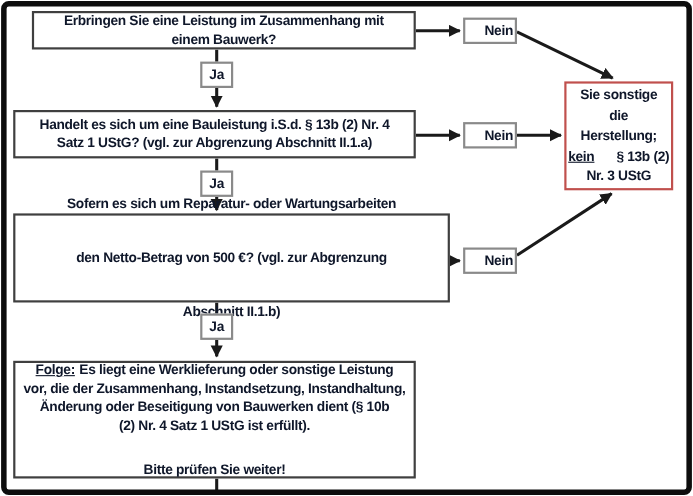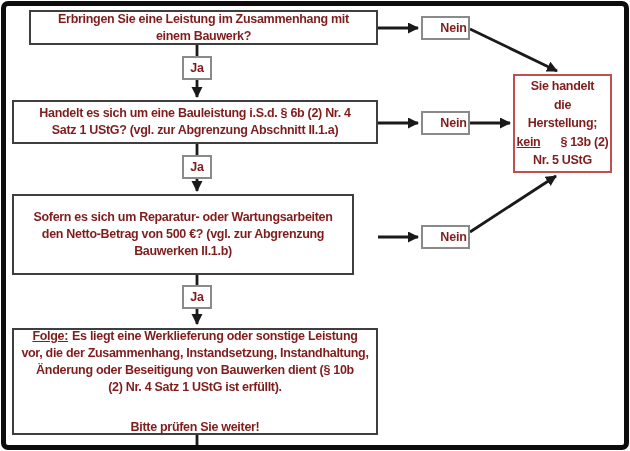--- a/index.html
+++ b/index.html
@@ -1,21 +1,21 @@
 <!DOCTYPE html>
 <html><head>
 <meta charset="utf-8">
 <style>
   html,body{margin:0;padding:0;background:#ffffff;}
   .canvas{
     position:relative;
     width:630px;height:451px;
     background:#ffffff;
     font-family:"Liberation Sans", sans-serif;
-    color:#7f1d1d;
+    color:#0f172a;
     overflow:hidden;
   }
   .frame{
     position:absolute;left:1px;top:1px;right:1px;bottom:1px;
     border:5px solid #0d0d0d;border-radius:7px;
     pointer-events:none;z-index:30;
   }
   .arrows{position:absolute;left:0;top:0;z-index:5;}
   .qbox{
     position:absolute;
@@ -89,32 +89,32 @@
   <div class="qbox" style="left:29px;top:10px;width:349px;height:35px;">
     <div class="ln">Erbringen Sie eine Leistung im Zusammenhang mit</div>
     <div class="ln">einem Bauwerk?</div>
   </div>
 
   <div class="badge ja" style="top:56px;">
     <span>Ja</span>
   </div>
 
   <div class="qbox" style="left:12px;top:100px;width:366px;height:44px;">
-    <div class="ln">Handelt es sich um eine Bauleistung i.S.d. § 6b (2) Nr. 4</div>
+    <div class="ln">Handelt es sich um eine Bauleistung i.S.d. § 13b (2) Nr. 4</div>
     <div class="ln">Satz 1 UStG? (vgl. zur Abgrenzung Abschnitt II.1.a)</div>
   </div>
 
   <div class="badge ja" style="top:155px;">
     <span>Ja</span>
   </div>
 
-  <div class="qbox" style="left:12px;top:194px;width:342px;height:81px;">
+  <div class="qbox" style="left:12px;top:194px;width:397px;height:81px;gap:32px;">
     <div class="ln">Sofern es sich um Reparatur- oder Wartungsarbeiten</div>
     <div class="ln">den Netto-Betrag von 500 €? (vgl. zur Abgrenzung</div>
-    <div class="ln">Bauwerken II.1.b)</div>
+    <div class="ln">Abschnitt II.1.b)</div>
   </div>
 
   <div class="badge ja" style="top:285px;">
     <span>Ja</span>
   </div>
 
   <div class="qbox" style="left:12px;top:328px;width:366px;height:107px;">
     <div class="ln">
       <span class="lbl">Folge:</span><span>Es liegt eine Werklieferung oder sonstige Leistung</span>
     </div>
@@ -128,23 +128,23 @@
     <span>Nein</span>
   </div>
   <div class="badge nein" style="top:111px;">
     <span>Nein</span>
   </div>
   <div class="badge nein" style="top:225px;">
     <span>Nein</span>
   </div>
 
   <div class="result" style="border-color: rgb(192, 80, 77);">
-    <div class="ln">Sie handelt</div>
+    <div class="ln">Sie sonstige</div>
     <div class="ln">die</div>
     <div class="ln">Herstellung;</div>
     <div class="ln">
       <span class="u" style="margin-right:20px;">kein</span><span>§ 13b (2)</span>
     </div>
-    <div class="ln">Nr. 5 UStG</div>
+    <div class="ln">Nr. 3 UStG</div>
   </div>
 
   <div class="frame"></div>
 </div>
 
 </body></html>

